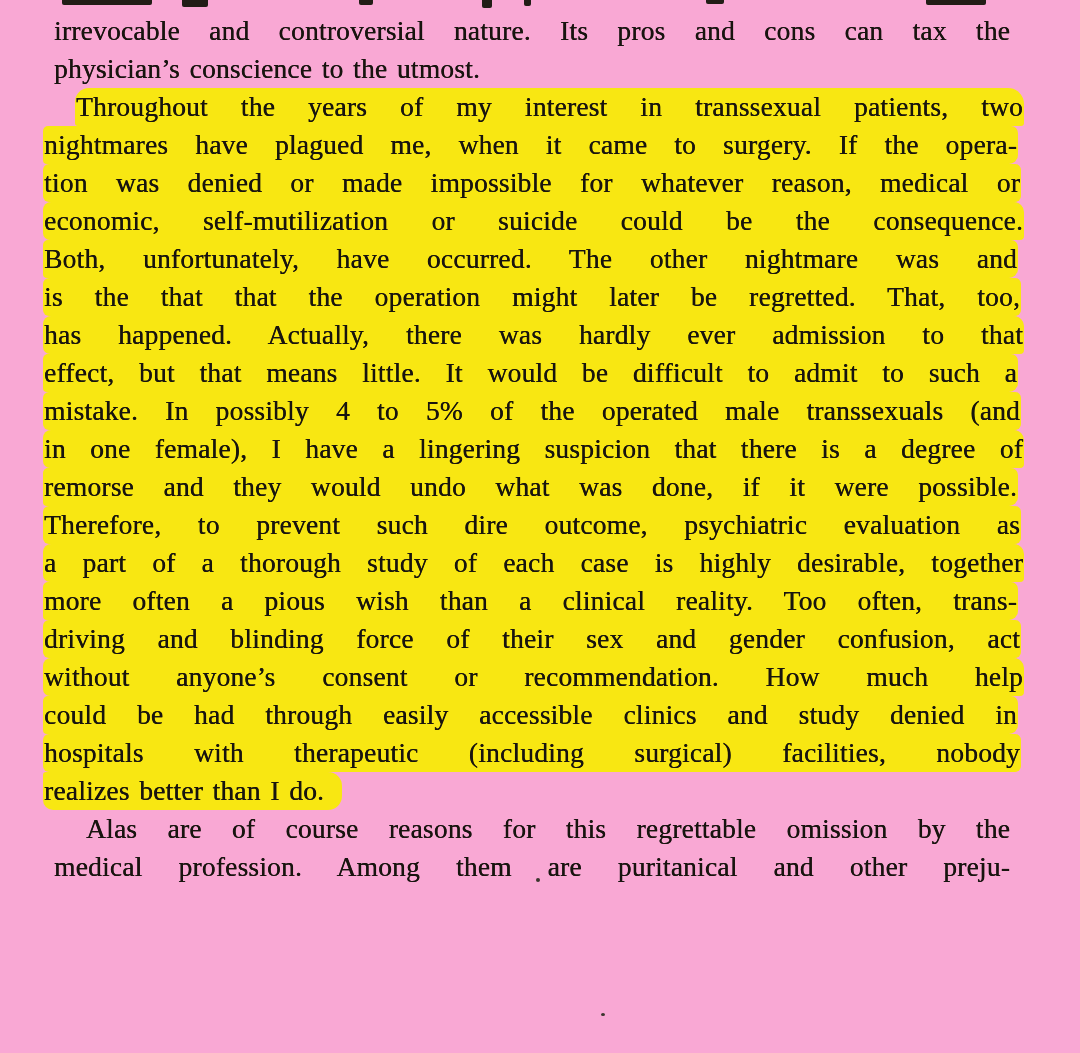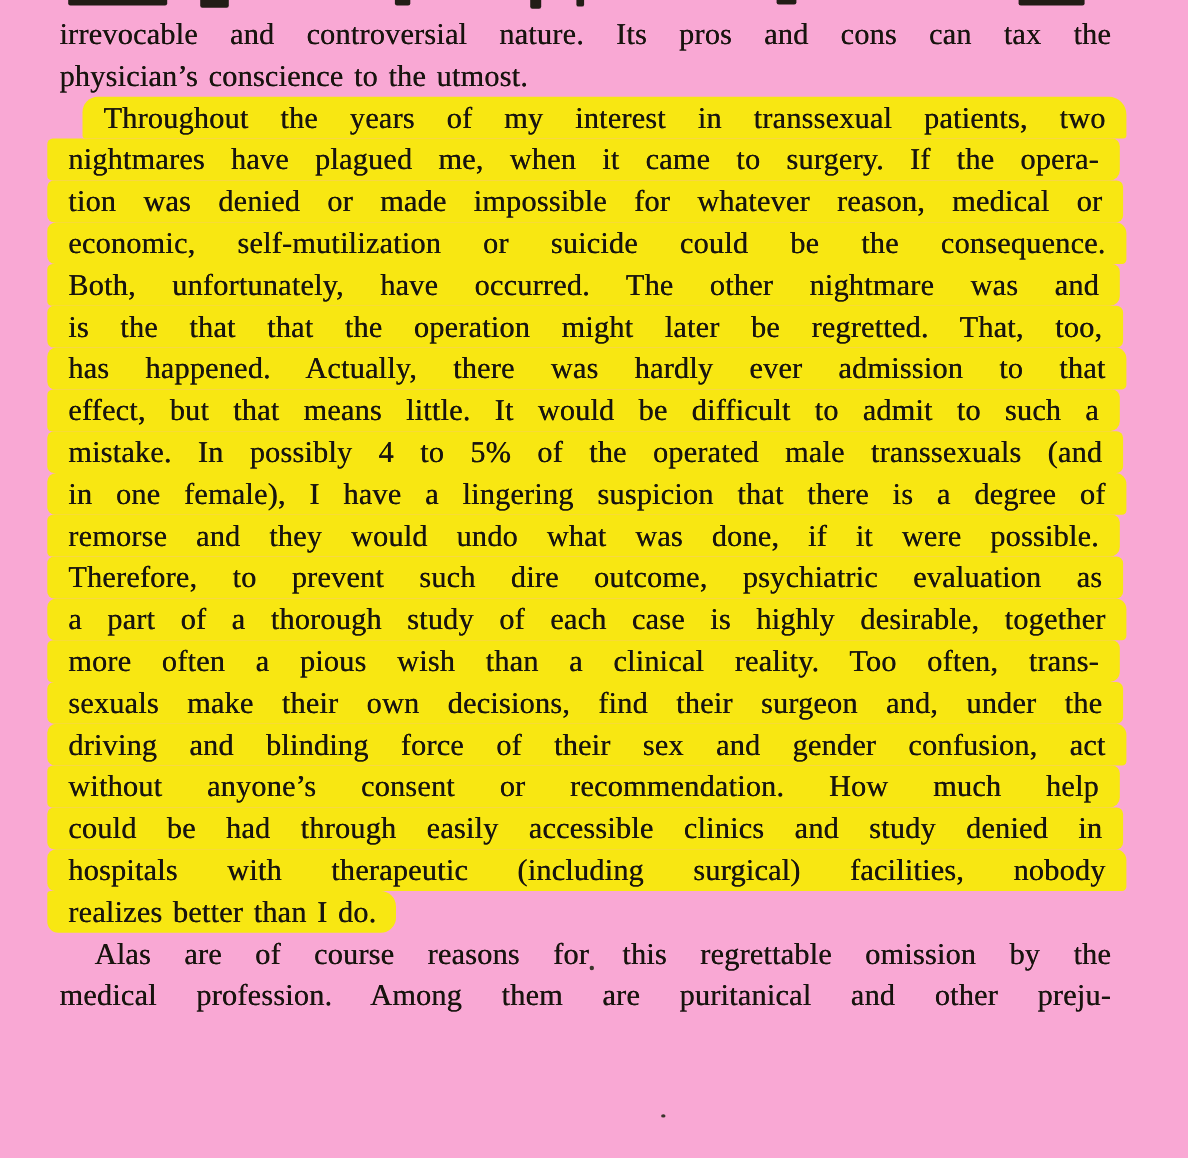--- a/index.html
+++ b/index.html
@@ -34,21 +34,21 @@
   }
   .line.end {
     text-align-last: left;
   }
   .line.indent {
     margin-left: 32px;
   }
   
   .line.hl {
     background: #f8e712;
-    padding: 0 19px;
+    padding: 0 1px;
     margin-left: -11px;
     margin-right: -11px;
     border-radius: 6px;
   }
   .line.hl:nth-child(3n)   { margin-right: -14px; border-radius: 8px 10px 4px 7px; }
   .line.hl:nth-child(3n+1) { margin-right: -8px;  border-radius: 5px 7px 9px 4px; }
   .line.hl.hl-first {
     margin-left: 21px;      
     border-radius: 14px 16px 3px 3px;
   }
@@ -115,21 +115,20 @@
     <div class="line hl">Both, unfortunately, have occurred. The other nightmare was and</div>
     <div class="line hl">is the that that the operation might later be regretted. That, too,</div>
     <div class="line hl">has happened. Actually, there was hardly ever admission to that</div>
     <div class="line hl">effect, but that means little. It would be difficult to admit to such a</div>
     <div class="line hl">mistake. In possibly 4 to 5% of the operated male transsexuals (and</div>
     <div class="line hl">in one female), I have a lingering suspicion that there is a degree of</div>
     <div class="line hl">remorse and they would undo what was done, if it were possible.</div>
     <div class="line hl">Therefore, to prevent such dire outcome, psychiatric evaluation as</div>
     <div class="line hl">a part of a thorough study of each case is highly desirable, together</div>
     <div class="line hl">more often a pious wish than a clinical reality. Too often, trans-</div>
-    <div class="line hl">sexuals make their own decisions, find their surgeon and, under the</div>
     <div class="line hl">driving and blinding force of their sex and gender confusion, act</div>
     <div class="line hl">without anyone’s consent or recommendation. How much help</div>
     <div class="line hl">could be had through easily accessible clinics and study denied in</div>
     <div class="line hl">hospitals with therapeutic (including surgical) facilities, nobody</div>
     <div class="line hl hl-last end">realizes better than I do.</div>
     <div class="line indent">Alas are of course reasons for this regrettable omission by the</div>
     <div class="line">medical profession. Among them are puritanical and other preju-</div>
   </div>
 
   <div class="speck s1"></div>

